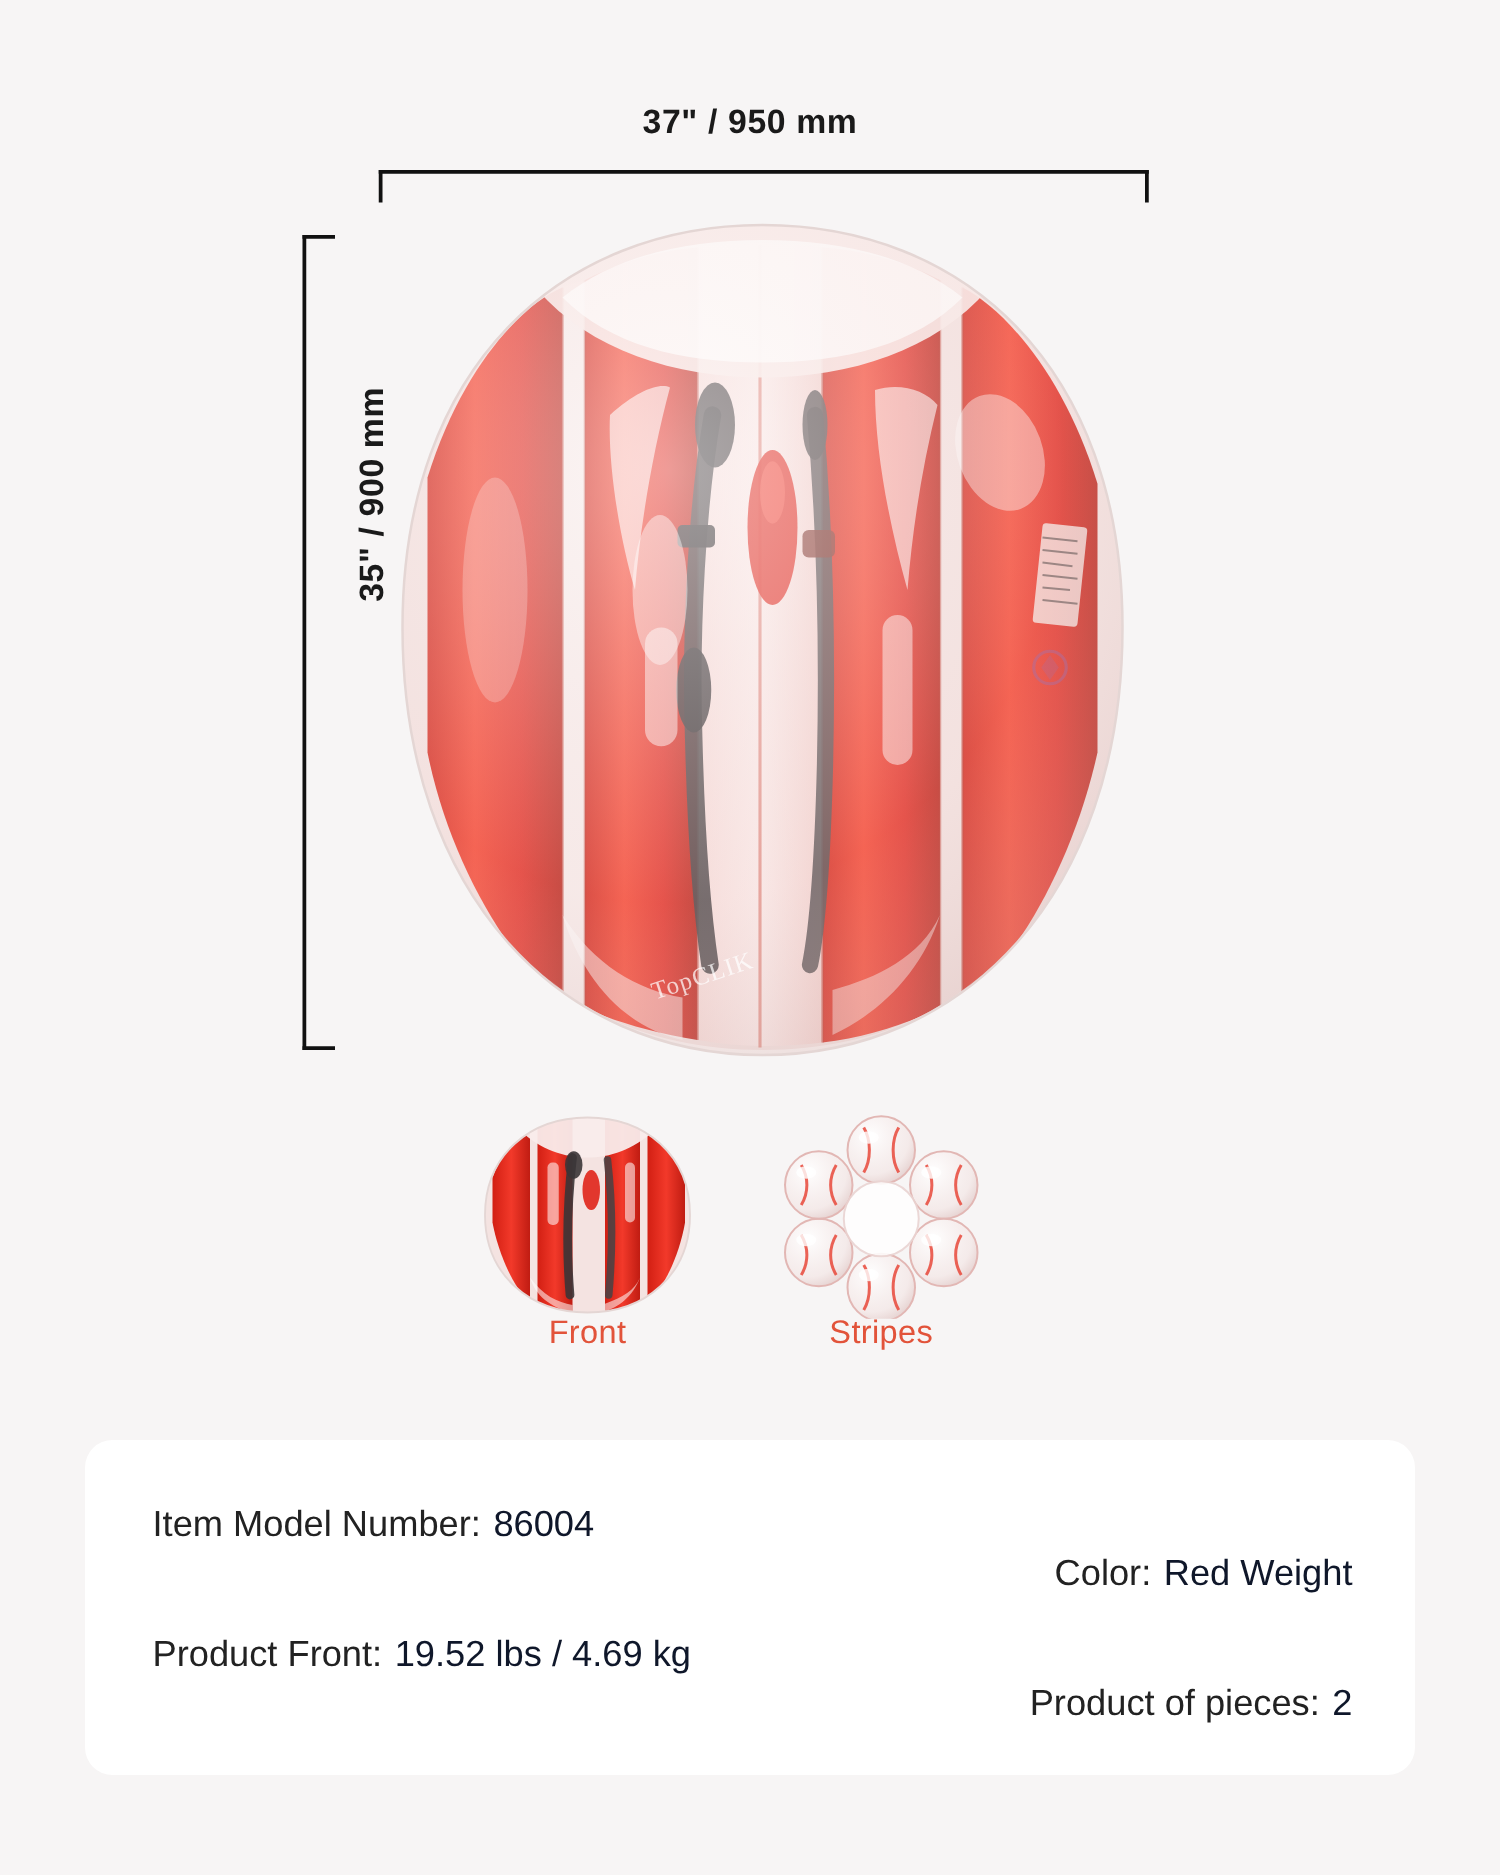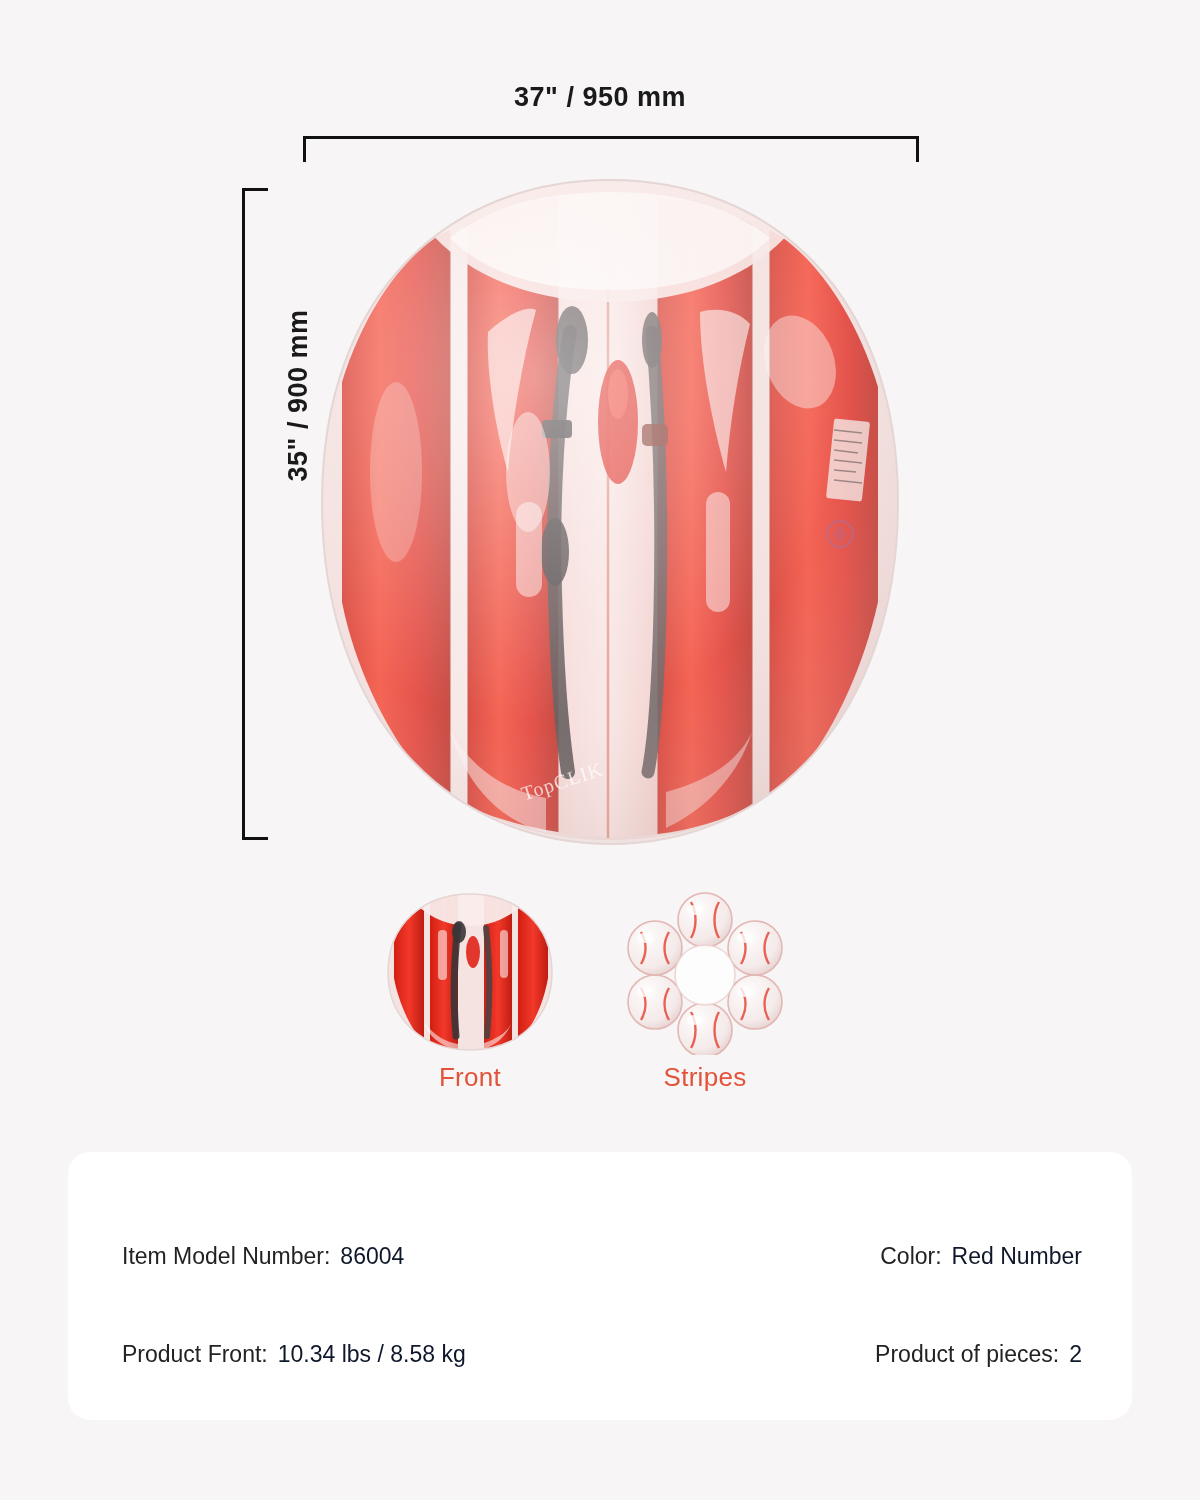--- a/index.html
+++ b/index.html
@@ -123,21 +123,21 @@
   .thumb {
     position: absolute;
     top: 0;
     width: 180px;
     height: 165px;
   }
   .thumb.front { left: 0; }
   .thumb.lookdown { left: 235px; }
   .thumb-caption {
     position: absolute;
-    top: 172px;
+    top: 160px;
     width: 190px;
     text-align: center;
     font-size: 26px;
     color: #e2533a;
     letter-spacing: 0.3px;
   }
   .thumb-caption.front { left: -5px; }
   .thumb-caption.lookdown { left: 230px; }
 
   
@@ -152,23 +152,23 @@
   }
   .spec-rows {
     position: absolute;
     left: 54px;
     top: 52px;
     width: 960px;
   }
   .spec-row {
     display: flex;
     justify-content: space-between;
-    align-items: flex-end;
+    align-items: flex-start;
     margin-bottom: 32px;
-    font-size: 23px;
+    font-size: 29px;
   }
   .spec-item {
     display: flex;
     align-items: baseline;
     white-space: nowrap;
   }
   .spec-item.right { justify-content: flex-end; margin-top: 39px; }
   .spec-label { color: #222; }
   .spec-value {
     color: #0f172a;
@@ -398,28 +398,28 @@
   <div class="spec-rows">
 
     <div class="spec-row">
       <div class="spec-item">
         <span class="spec-label">Item Model Number:</span>
         <span class="spec-value">86004</span>
       </div>
       <div class="spacer"></div>
       <div class="spec-item right">
         <span class="spec-label">Color:</span>
-        <span class="spec-value">Red Number</span>
+        <span class="spec-value">Red Weight</span>
       </div>
     </div>
 
     <div class="spec-row">
       <div class="spec-item">
         <span class="spec-label">Product Front:</span>
-        <span class="spec-value">10.34 lbs / 8.58 kg</span>
+        <span class="spec-value">19.52 lbs / 4.69 kg</span>
       </div>
       <div class="spacer"></div>
       <div class="spec-item right">
         <span class="spec-label">Product of pieces:</span>
         <span class="spec-value">2</span>
       </div>
     </div>
 
 
   </div>

